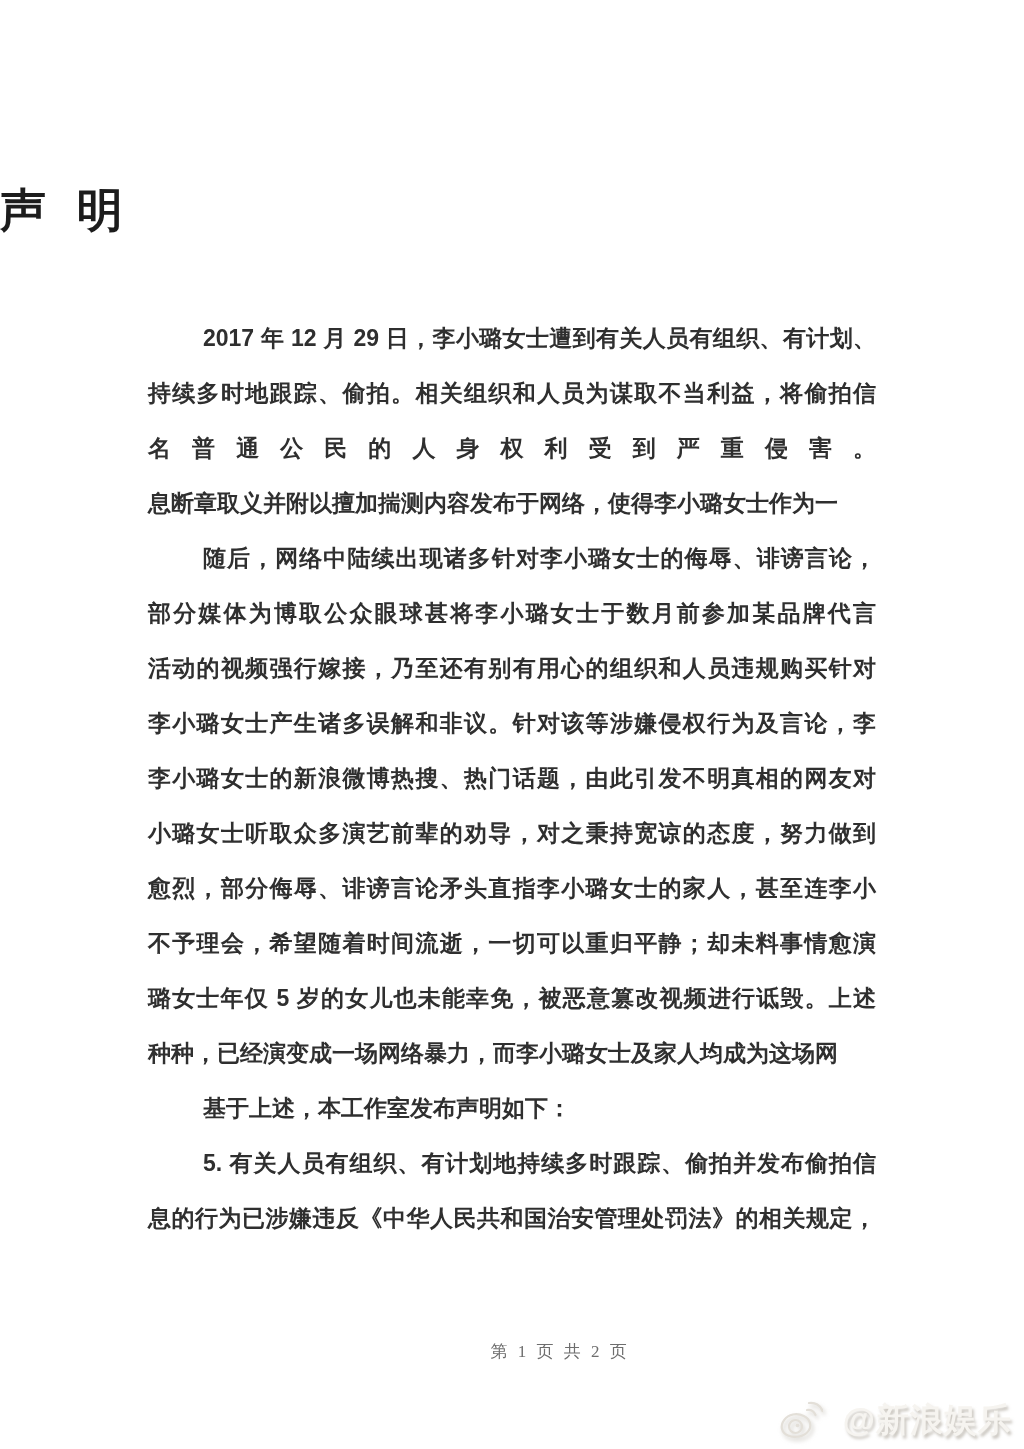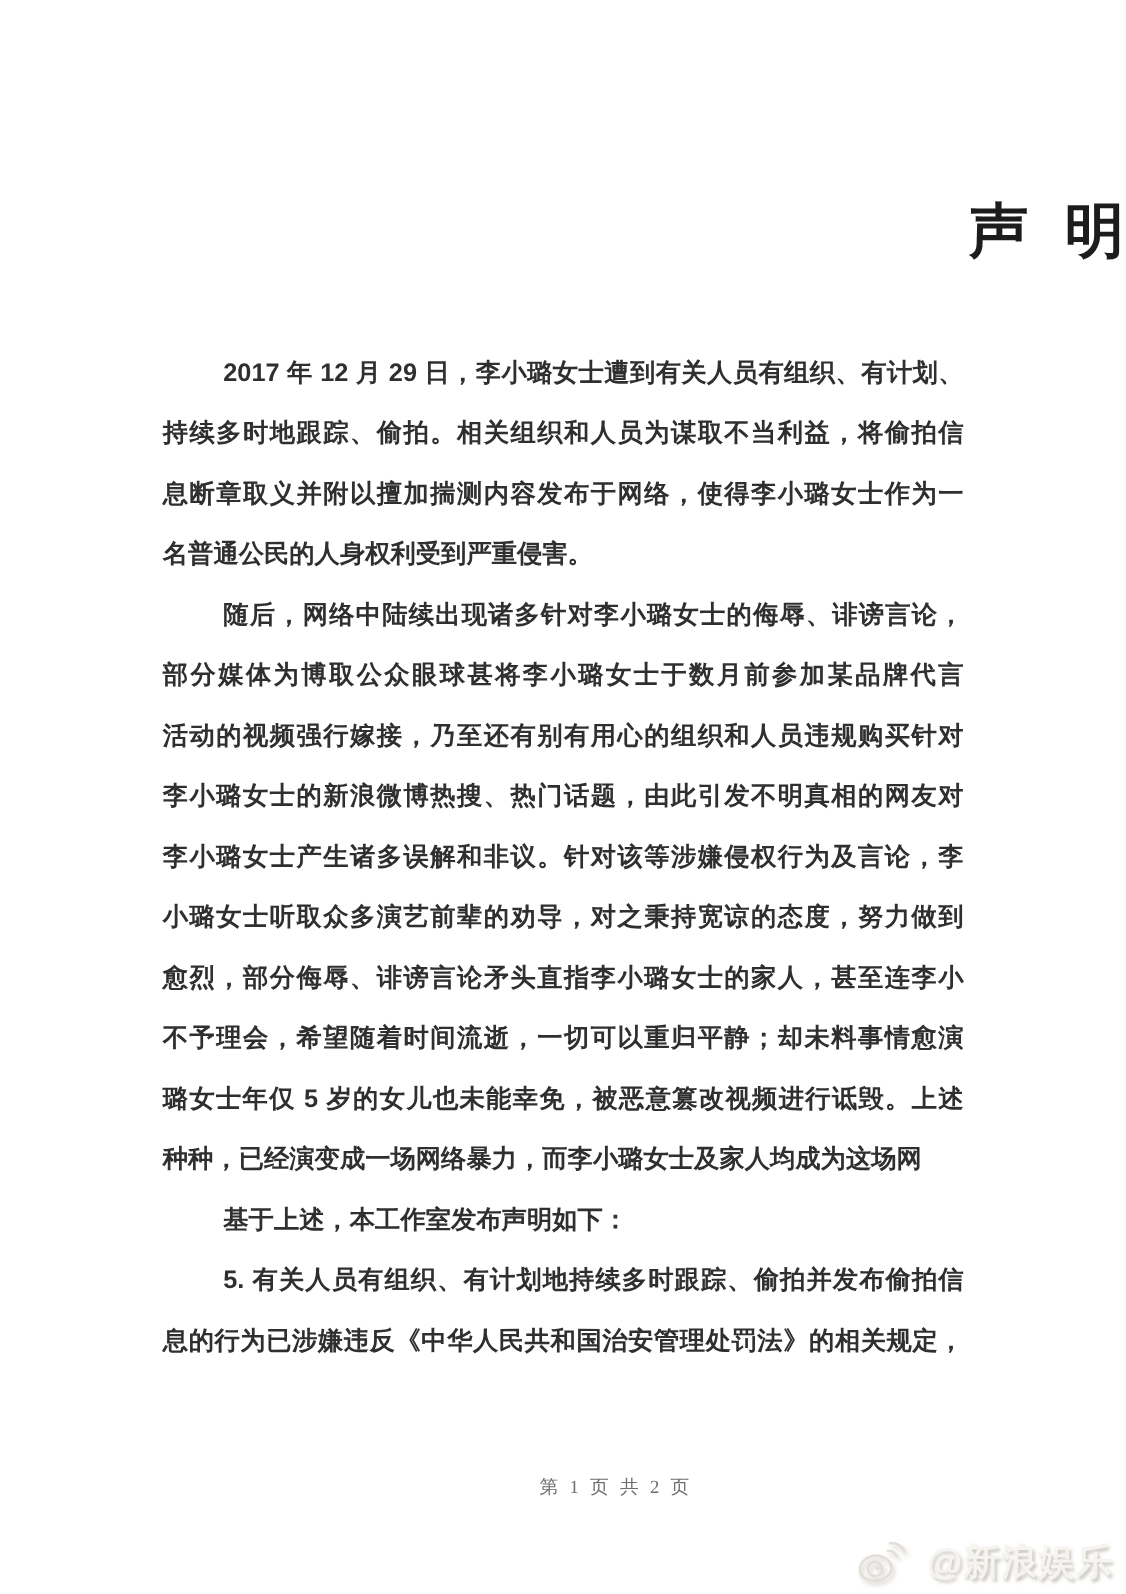--- a/index.html
+++ b/index.html
@@ -7,22 +7,22 @@
     position: relative;
     width: 1024px;
     height: 1449px;
     background: #ffffff;
     overflow: hidden;
     font-family: "Liberation Sans", sans-serif;
     color: #2f2f2f;
   }
   .doc-title {
     margin: 186px 0 0 0;
-    text-align: right;
-    font-size: 54px;
+    text-align: left;
+    font-size: 46px;
     line-height: 48px;
     font-weight: 700;
     color: #1c1c1c;
     word-spacing: 14px;
     letter-spacing: 2px;
   }
   .doc-body {
     width: 728px;
     margin: 77px auto 0 auto;
     font-size: 23px;
@@ -75,29 +75,29 @@
 <body>
 
 <div class="page">
 
   <h1 class="doc-title">声 明</h1>
 
   <div class="doc-body">
     <div class="para last-short">
         <div class="line">2017 年 12 月 29 日，李小璐女士遭到有关人员有组织、有计划、</div>
         <div class="line">持续多时地跟踪、偷拍。相关组织和人员为谋取不当利益，将偷拍信</div>
+        <div class="line">名普通公民的人身权利受到严重侵害。</div>
         <div class="line">息断章取义并附以擅加揣测内容发布于网络，使得李小璐女士作为一</div>
-        <div class="line">名普通公民的人身权利受到严重侵害。</div>
       </div>
     <div class="para last-short">
         <div class="line">随后，网络中陆续出现诸多针对李小璐女士的侮辱、诽谤言论，</div>
         <div class="line">部分媒体为博取公众眼球甚将李小璐女士于数月前参加某品牌代言</div>
         <div class="line">活动的视频强行嫁接，乃至还有别有用心的组织和人员违规购买针对</div>
+        <div class="line">李小璐女士产生诸多误解和非议。针对该等涉嫌侵权行为及言论，李</div>
         <div class="line">李小璐女士的新浪微博热搜、热门话题，由此引发不明真相的网友对</div>
-        <div class="line">李小璐女士产生诸多误解和非议。针对该等涉嫌侵权行为及言论，李</div>
         <div class="line">小璐女士听取众多演艺前辈的劝导，对之秉持宽谅的态度，努力做到</div>
         <div class="line">愈烈，部分侮辱、诽谤言论矛头直指李小璐女士的家人，甚至连李小</div>
         <div class="line">不予理会，希望随着时间流逝，一切可以重归平静；却未料事情愈演</div>
         <div class="line">璐女士年仅 5 岁的女儿也未能幸免，被恶意篡改视频进行诋毁。上述</div>
         <div class="line">种种，已经演变成一场网络暴力，而李小璐女士及家人均成为这场网</div>
       </div>
     <div class="para last-short">
         <div class="line">基于上述，本工作室发布声明如下：</div>
       </div>
     <div class="para">

